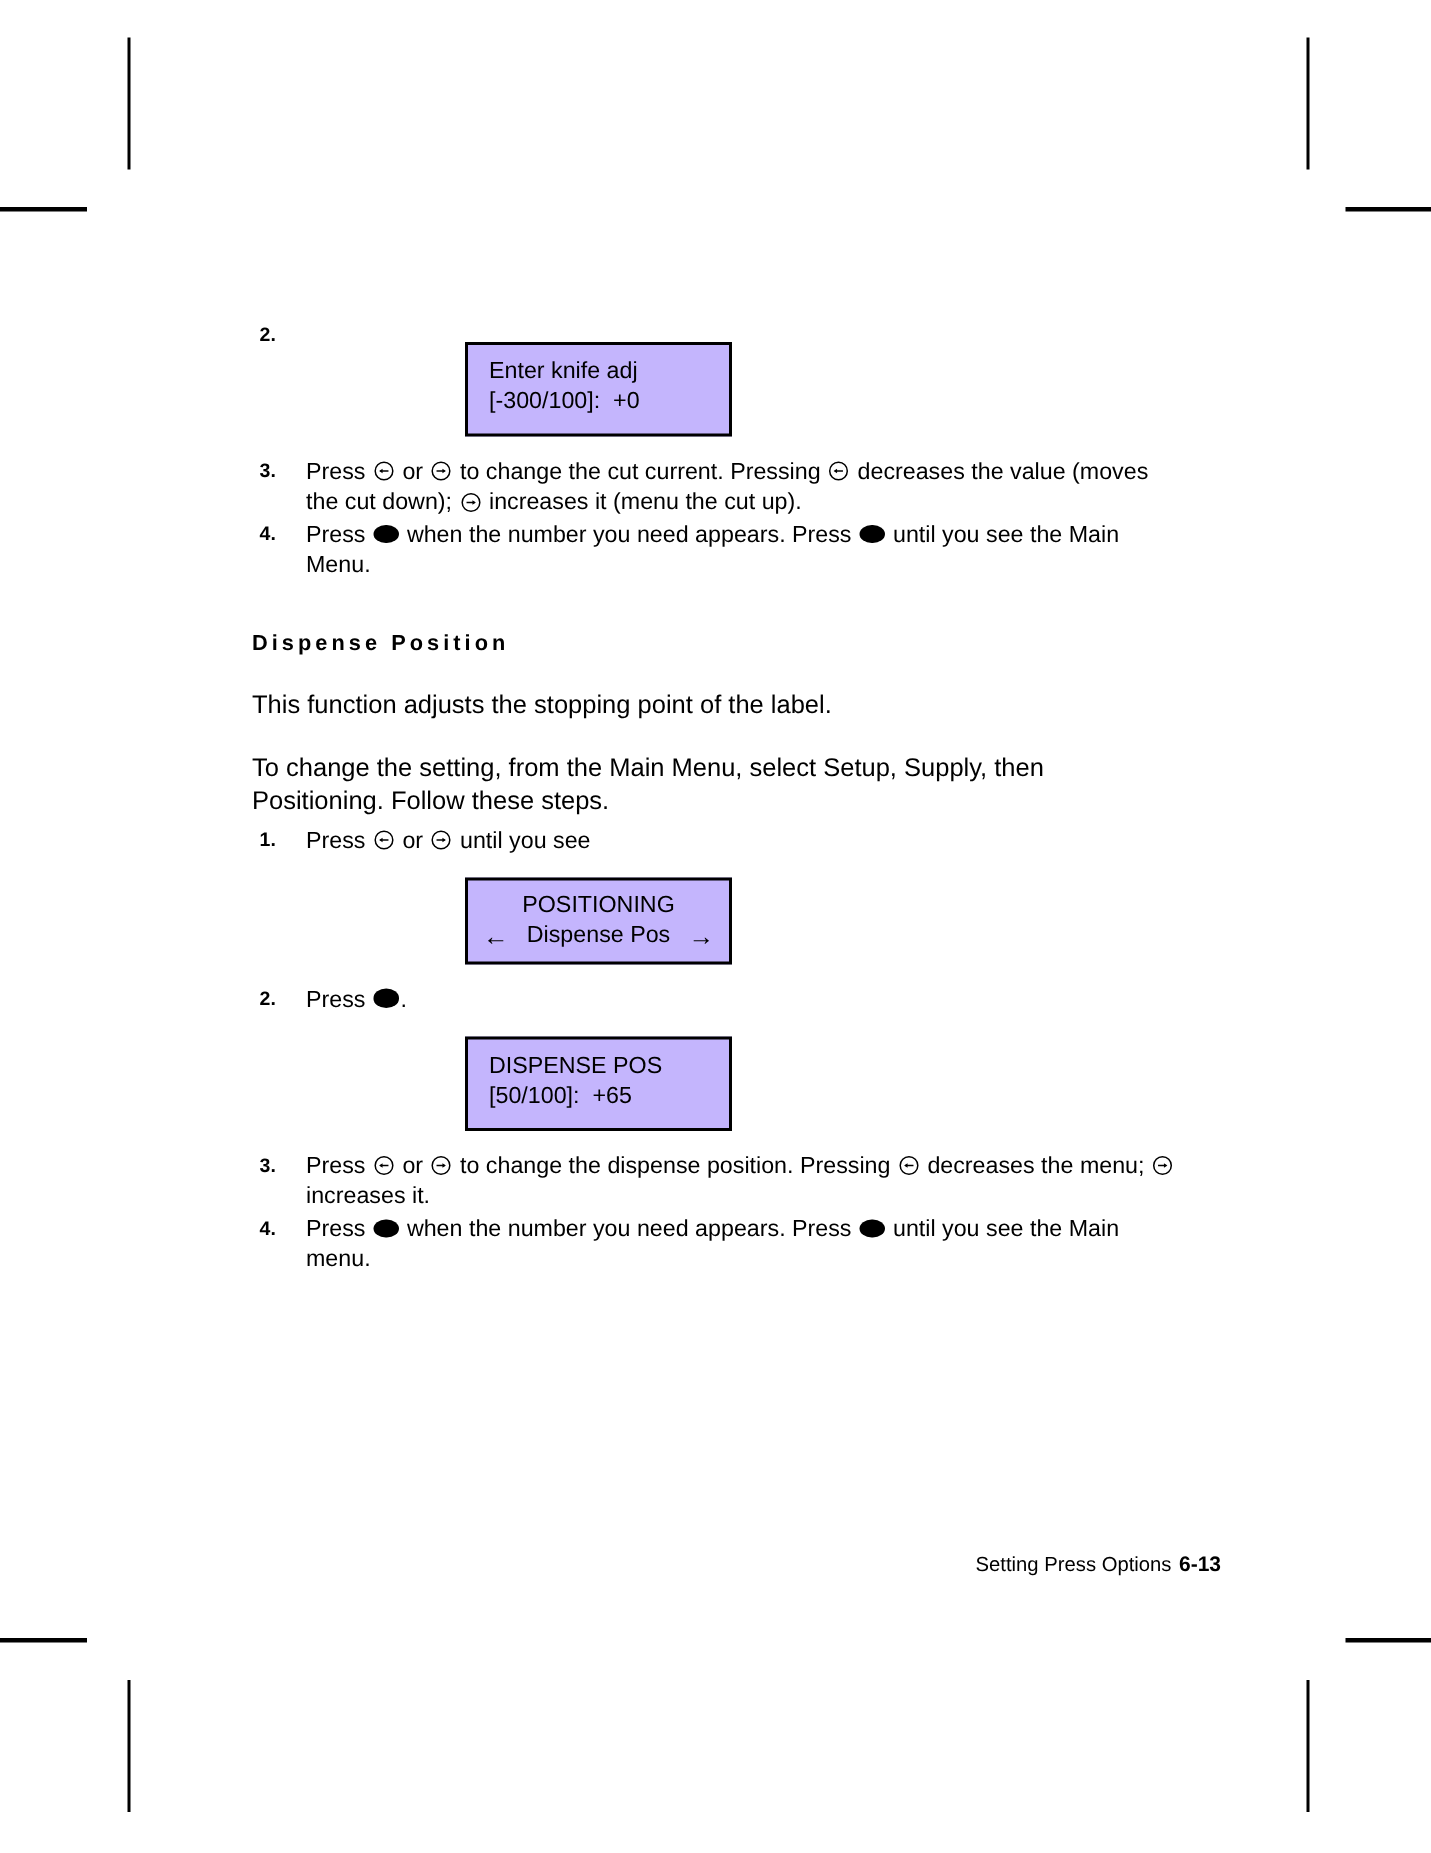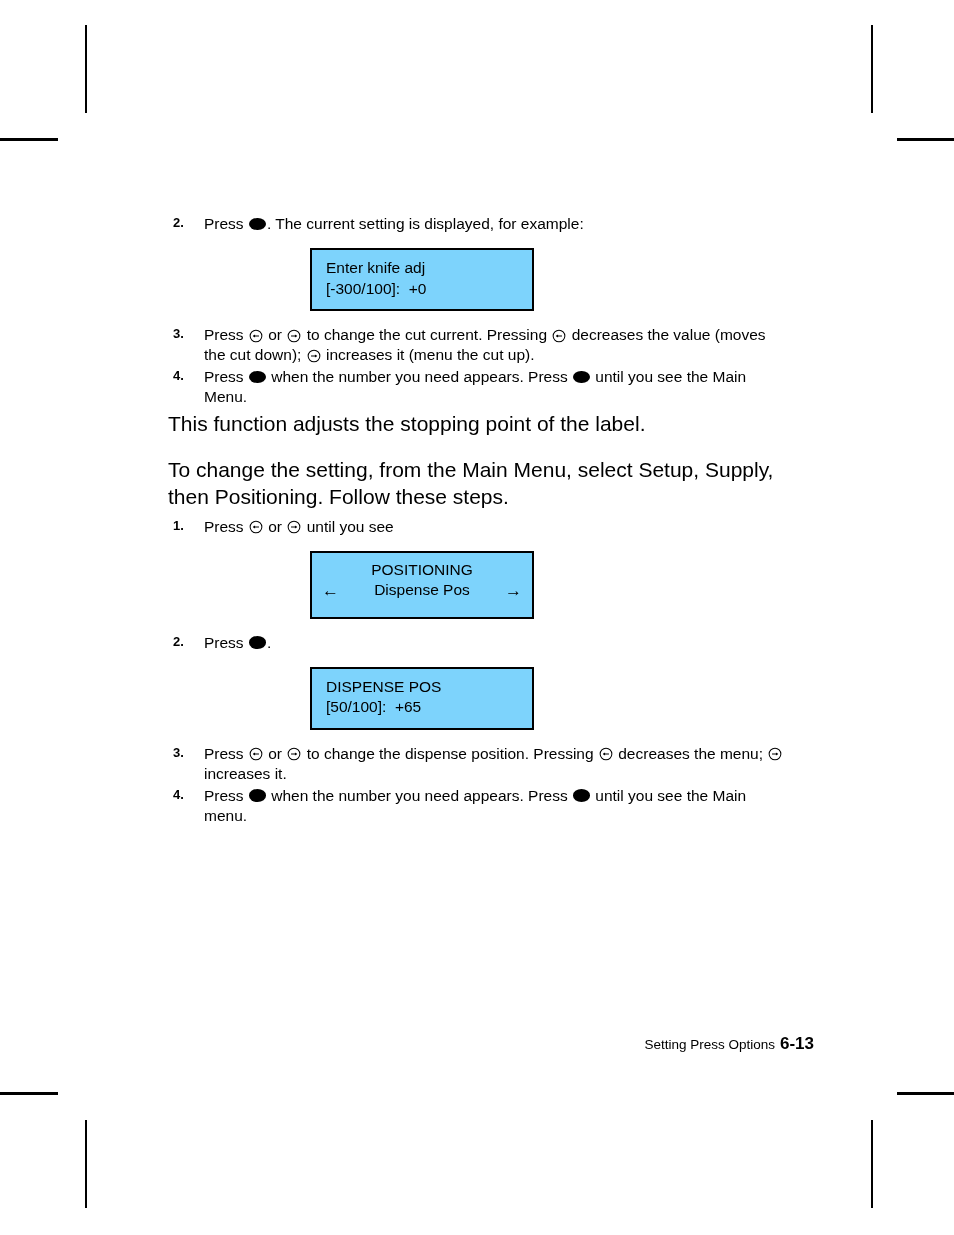--- a/index.html
+++ b/index.html
@@ -56,48 +56,48 @@
     font-weight: bold;
     font-size: 13px;
     letter-spacing: 0.1px;
   }
   .step .txt { display: inline; }
 
   
   .lcd {
     box-sizing: border-box;
     border: 2.4px solid #000;
-    background: #7dd3fc;
+    background: #c4b5fd;
     margin: 14px 0 14px 142px;
     padding: 8px 14px 10px 14px;
     font-size: 15.5px;
     line-height: 1.32;
-    width: 224px;
-  }
-  .lcd.centered { text-align: center; padding: 7px 10px 16px 10px; }
+    width: 178px;
+  }
+  .lcd.centered { text-align: center; padding: 7px 10px 6px 10px; }
   .lcd .lcd-line { white-space: pre; }
   .lcd-row {
     display: flex;
     align-items: center;
     justify-content: space-between;
   }
   .lcd-row .arrow-plain { font-size: 17px; line-height: 1; }
   .lcd-row .lcd-mid { flex: 1; text-align: center; }
 
   
   h2.section-head {
     font-size: 14.5px;
     font-weight: bold;
     letter-spacing: 2.7px;
     margin: 34px 0 22px 0;
     padding: 0;
   }
 
   p.para {
-    font-size: 21px;
+    font-size: 17px;
     line-height: 1.30;
     margin: 0 0 19px 0;
   }
   p.para.tight { margin-bottom: 6px; }
 
   
   .key-enter {
     display: inline-block;
     width: 17px;
     height: 12.5px;
@@ -116,40 +116,38 @@
   .key-arrow svg { display: block; }
 
   
   .footer {
     position: absolute;
     right: 140px;
     top: 1034px;
     font-size: 13.5px;
     white-space: nowrap;
   }
-  .footer .page-no { font-weight: bold; font-size: 17px; margin-left: 5px; }
+  .footer .page-no { font-weight: bold; font-size: 14px; margin-left: 5px; }
 </style>
 </head>
 <body>
 
 <div class="crop-mark crop-v cm-tl-v"></div>
 <div class="crop-mark crop-h cm-tl-h"></div>
 <div class="crop-mark crop-v cm-tr-v"></div>
 <div class="crop-mark crop-h cm-tr-h"></div>
 <div class="crop-mark crop-v cm-bl-v"></div>
 <div class="crop-mark crop-h cm-bl-h"></div>
 <div class="crop-mark crop-v cm-br-v"></div>
 <div class="crop-mark crop-h cm-br-h"></div>
 
 <div class="page-body">
 
   <div class="step">
     <span class="num">2.</span>
-    <span class="txt"><span>Press</span>
-      <span class="key-enter"></span><span>.  The current setting is displayed, for example:</span></span>
   </div>
 
   <div class="lcd">
     <div class="lcd-line">Enter knife adj</div>
     <div class="lcd-line">[-300/100]:  +0</div>
   </div>
 
   <div class="step">
     <span class="num">3.</span>
     <span class="txt"><span>Press</span>
@@ -181,20 +179,21 @@
 
   <div class="step">
     <span class="num">4.</span>
     <span class="txt"><span>Press</span>
       <span class="key-enter"></span>
       <span>when the number you need appears.  Press</span>
       <span class="key-enter"></span>
       <span>until you see the Main Menu.</span></span>
   </div>
 
+  <h2 class="section-head">Dispense Position</h2>
 
   <p class="para">This function adjusts the stopping point of the label.</p>
   <p class="para tight">To change the setting, from the Main Menu, select Setup, Supply, then Positioning.  Follow these steps.</p>
 
   <div class="step">
     <span class="num">1.</span>
     <span class="txt"><span>Press</span>
       <span class="key-arrow"><svg viewBox="0 0 16 16" width="14" height="14">
             <circle cx="8" cy="8" r="6.7" fill="none" stroke="#000" stroke-width="1.15"></circle>
             <path d="M11.4 8 H5.2" stroke="#000" stroke-width="1.15" fill="none"></path>

